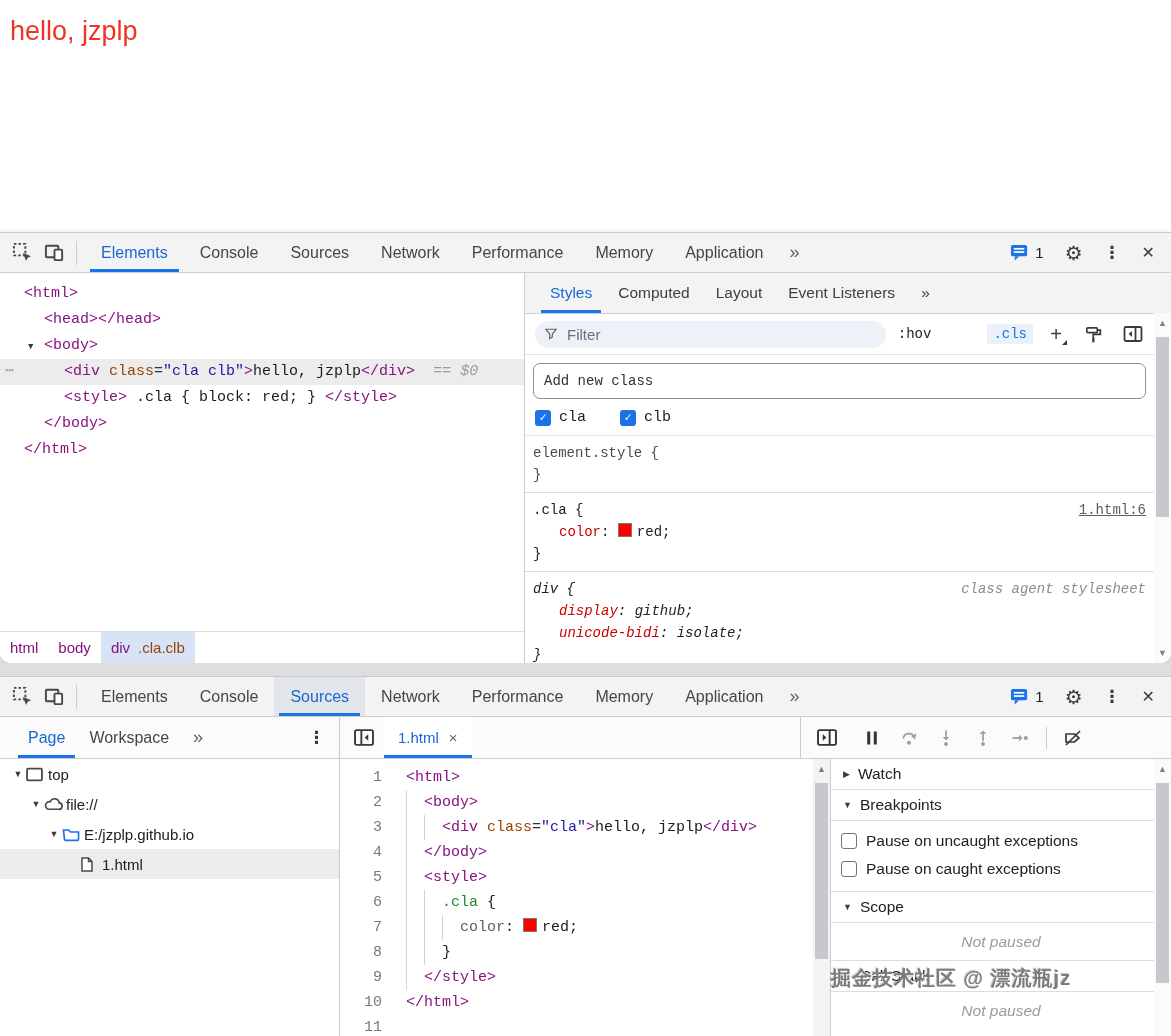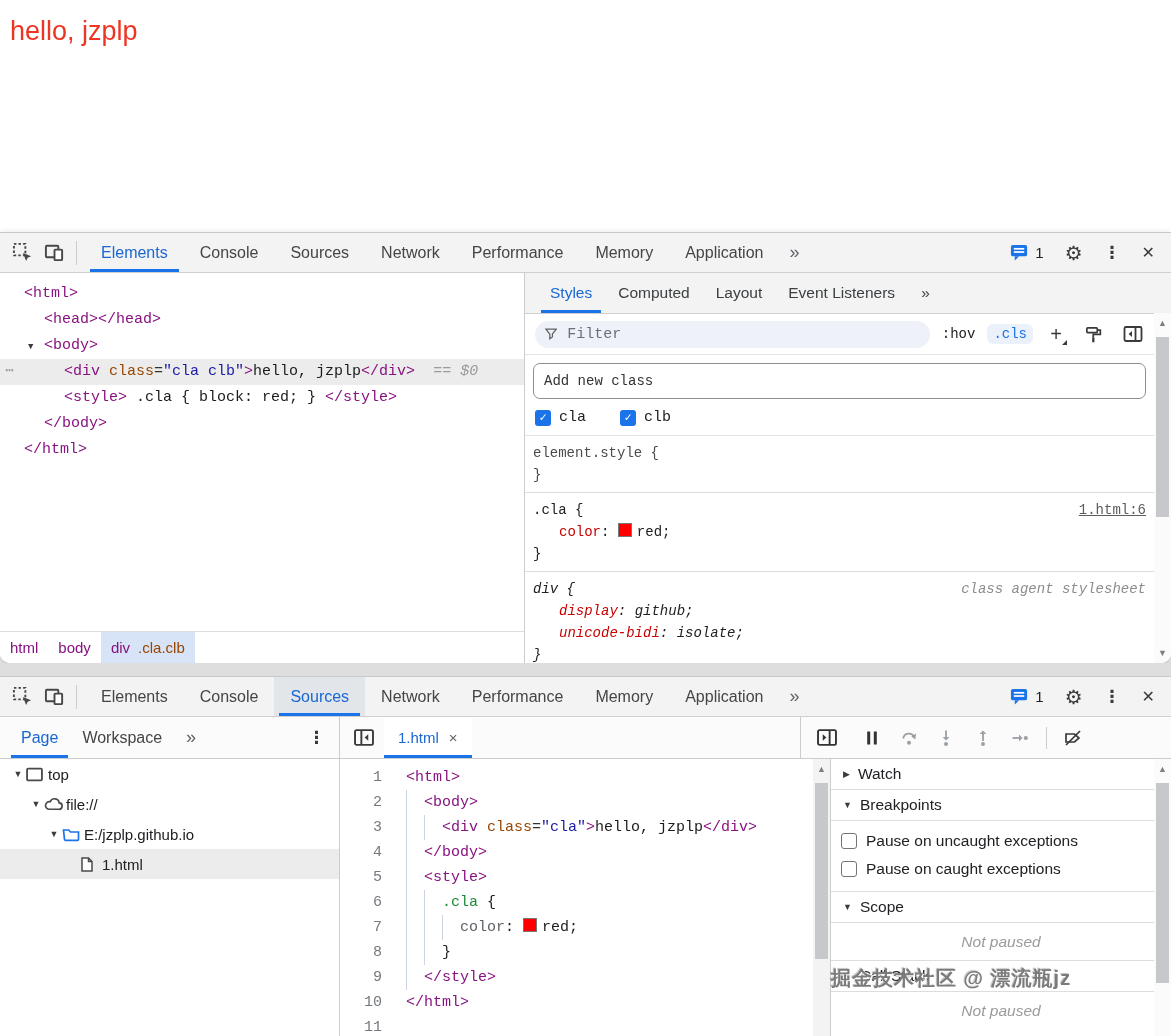--- a/index.html
+++ b/index.html
@@ -55,24 +55,24 @@
 
   
   .styles-pane{flex:1;display:flex;flex-direction:column;position:relative;min-width:0;background:#fff;}
   .stabs{height:40px;min-height:40px;background:#f3f3f3;border-bottom:1px solid #cfcfcf;display:flex;align-items:stretch;padding-left:12px;}
   .stab{padding:0 13px;display:flex;align-items:center;font-size:15.5px;color:#3c4043;position:relative;}
   .stab.active{color:#1967d2;}
   .stab.active::after{content:"";position:absolute;left:4px;right:4px;bottom:0;height:3px;background:#1a73e8;}
   .sfilter{height:40px;min-height:40px;border-bottom:1px solid #e4e4e4;display:flex;align-items:center;padding:0 24px 0 10px;gap:12px;}
   .fpill{flex:1;height:27px;border-radius:14px;background:#eef1f8;display:flex;align-items:center;padding:0 10px;gap:8px;max-width:385px;}
   .fpill input{border:none;background:transparent;outline:none;font-size:15px;color:#000000;width:100%;
-               font-family:Liberation Mono, monospace;}
+               font-family:Liberation Sans, sans-serif;}
   .fpill input::placeholder{color:#6b7178;}
   .tgl{font-size:14px;color:#202124;}
-  .tgl.cls-on{color:#1a73e8;background:#eaf1fb;padding:2px 6px;border-radius:6px;}
+  .tgl.cls-on{color:#1a73e8;background:#eaf1fb;padding:2px 6px;border-radius:1px;margin-left:44px;}
   .plusbtn{position:relative;font-size:20px;color:#3a3a3a;width:22px;text-align:center;}
   .plusbtn::after{content:"";position:absolute;right:0;bottom:1px;border-bottom:5px solid #3a3a3a;border-left:5px solid transparent;}
   .scontent{flex:1;overflow:hidden;margin-right:17px;font-size:14px;line-height:22px;}
   .addclass{margin:8px 8px 4px 8px;height:36px;border:1px solid #8e8e8e;border-radius:7px;display:flex;align-items:center;padding:0 8px;box-sizing:border-box;}
   .addclass input{border:none;outline:none;width:100%;font-size:14px;color:#333;
                   font-family:"Liberation Mono","DejaVu Sans Mono",monospace;background:transparent;}
   .addclass input::placeholder{color:#333;}
   .checkrow{display:flex;align-items:center;gap:34px;padding:4px 0 6px 10px;border-bottom:1px solid #e4e4e4;}
   .checkitem{display:flex;align-items:center;gap:8px;font-size:15px;}
   .cbox{width:16px;height:16px;border-radius:3px;background:#1a73e8;color:#fff;font-size:12px;line-height:16px;text-align:center;}
@@ -86,21 +86,21 @@
   .swatch{display:inline-block;width:12px;height:12px;background:#f00;border:1px solid #777;vertical-align:-1px;margin-right:5px;}
   .esgray{color:#4c4c4c;}
 
   
   .vscroll{position:absolute;right:0;width:17px;background:#fbfbfb;}
   .sarrow{position:absolute;left:0;width:100%;text-align:center;font-size:9px;color:#7e7e7e;}
   .sthumb{position:absolute;left:2px;right:2px;background:#c6c8cb;}
 
   
   .subrow{height:42px;min-height:42px;display:flex;border-bottom:1px solid #ccc;box-sizing:border-box;background:#fbfbfb;}
-  .sub-left{width:340px;min-width:340px;border-right:1px solid #ccc;display:flex;align-items:flex-start;box-sizing:border-box;padding-left:9px;}
+  .sub-left{width:340px;min-width:340px;border-right:1px solid #ccc;display:flex;align-items:flex-start;box-sizing:border-box;padding-left:16px;}
   .ntab{padding:0 12px;display:flex;align-items:center;font-size:16px;color:#454545;position:relative;}
   .ntab.active{color:#1967d2;}
   .ntab.active::after{content:"";position:absolute;left:2px;right:2px;bottom:0;height:3px;background:#1a73e8;}
   .ntab.more{font-size:18px;color:#5f6368;}
   .sub-left .kebab{margin-left:auto;margin-right:14px;align-self:center;}
   .sub-mid{flex:1;display:flex;align-items:stretch;padding-left:10px;gap:6px;}
   .edtab{display:flex;align-items:center;gap:10px;padding:0 14px;font-size:15px;color:#1967d2;position:relative;background:#fff;}
   .edtab::after{content:"";position:absolute;left:0;right:0;bottom:0;height:3px;background:#1a73e8;}
   .edtab .tclose{color:#5f6368;font-size:15px;}
   .sub-right{width:371px;min-width:371px;border-left:1px solid #ccc;display:flex;align-items:center;gap:9px;padding-left:12px;box-sizing:border-box;}

